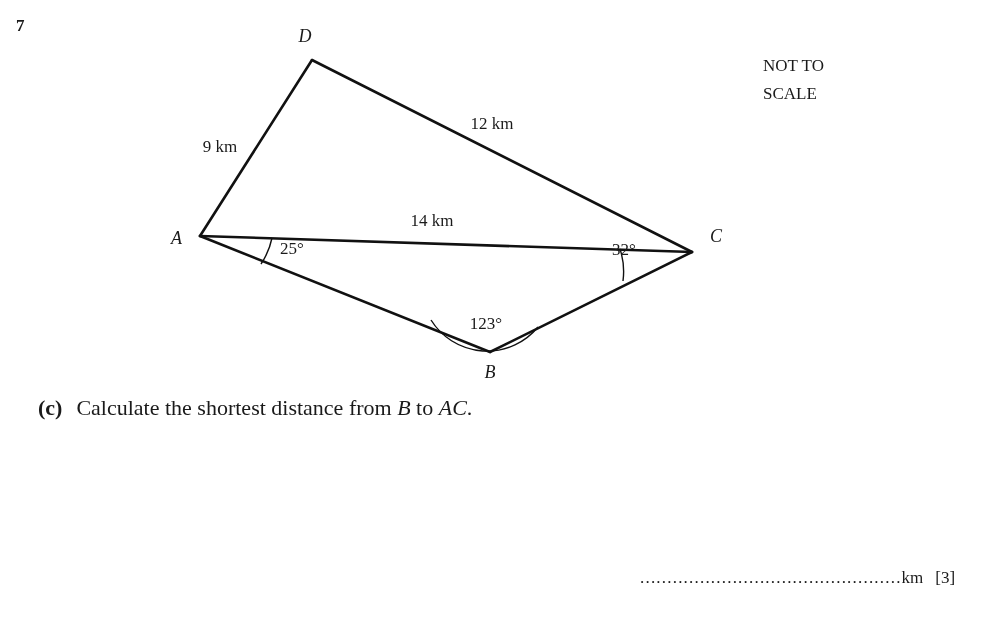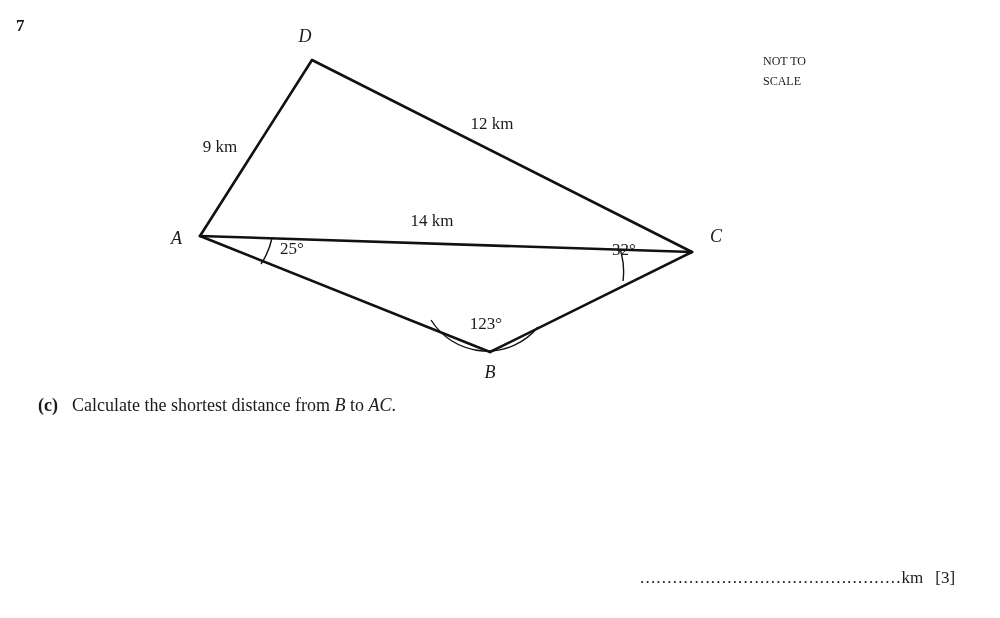--- a/index.html
+++ b/index.html
@@ -45,32 +45,32 @@
   .svg-label-italic {
     font-family: "Liberation Serif", serif;
     font-style: italic;
     font-size: 18px;
     fill: #1a1a1a;
   }
   #not-to-scale {
     position: absolute;
     left: 763px;
     top: 52px;
-    font-size: 12px;
+    font-size: 17px;
     line-height: 1.65;
     font-family: "Liberation Serif", serif;
   }
   #not-to-scale div {
     white-space: nowrap;
   }
   #part-c {
     position: absolute;
     left: 38px;
     top: 395px;
-    font-size: 18px;
+    font-size: 22px;
     white-space: nowrap;
   }
   #part-c .part-letter {
     font-weight: bold;
     margin-right: 14px;
   }
   #part-c .em {
     font-style: italic;
   }
   #answer-line {

